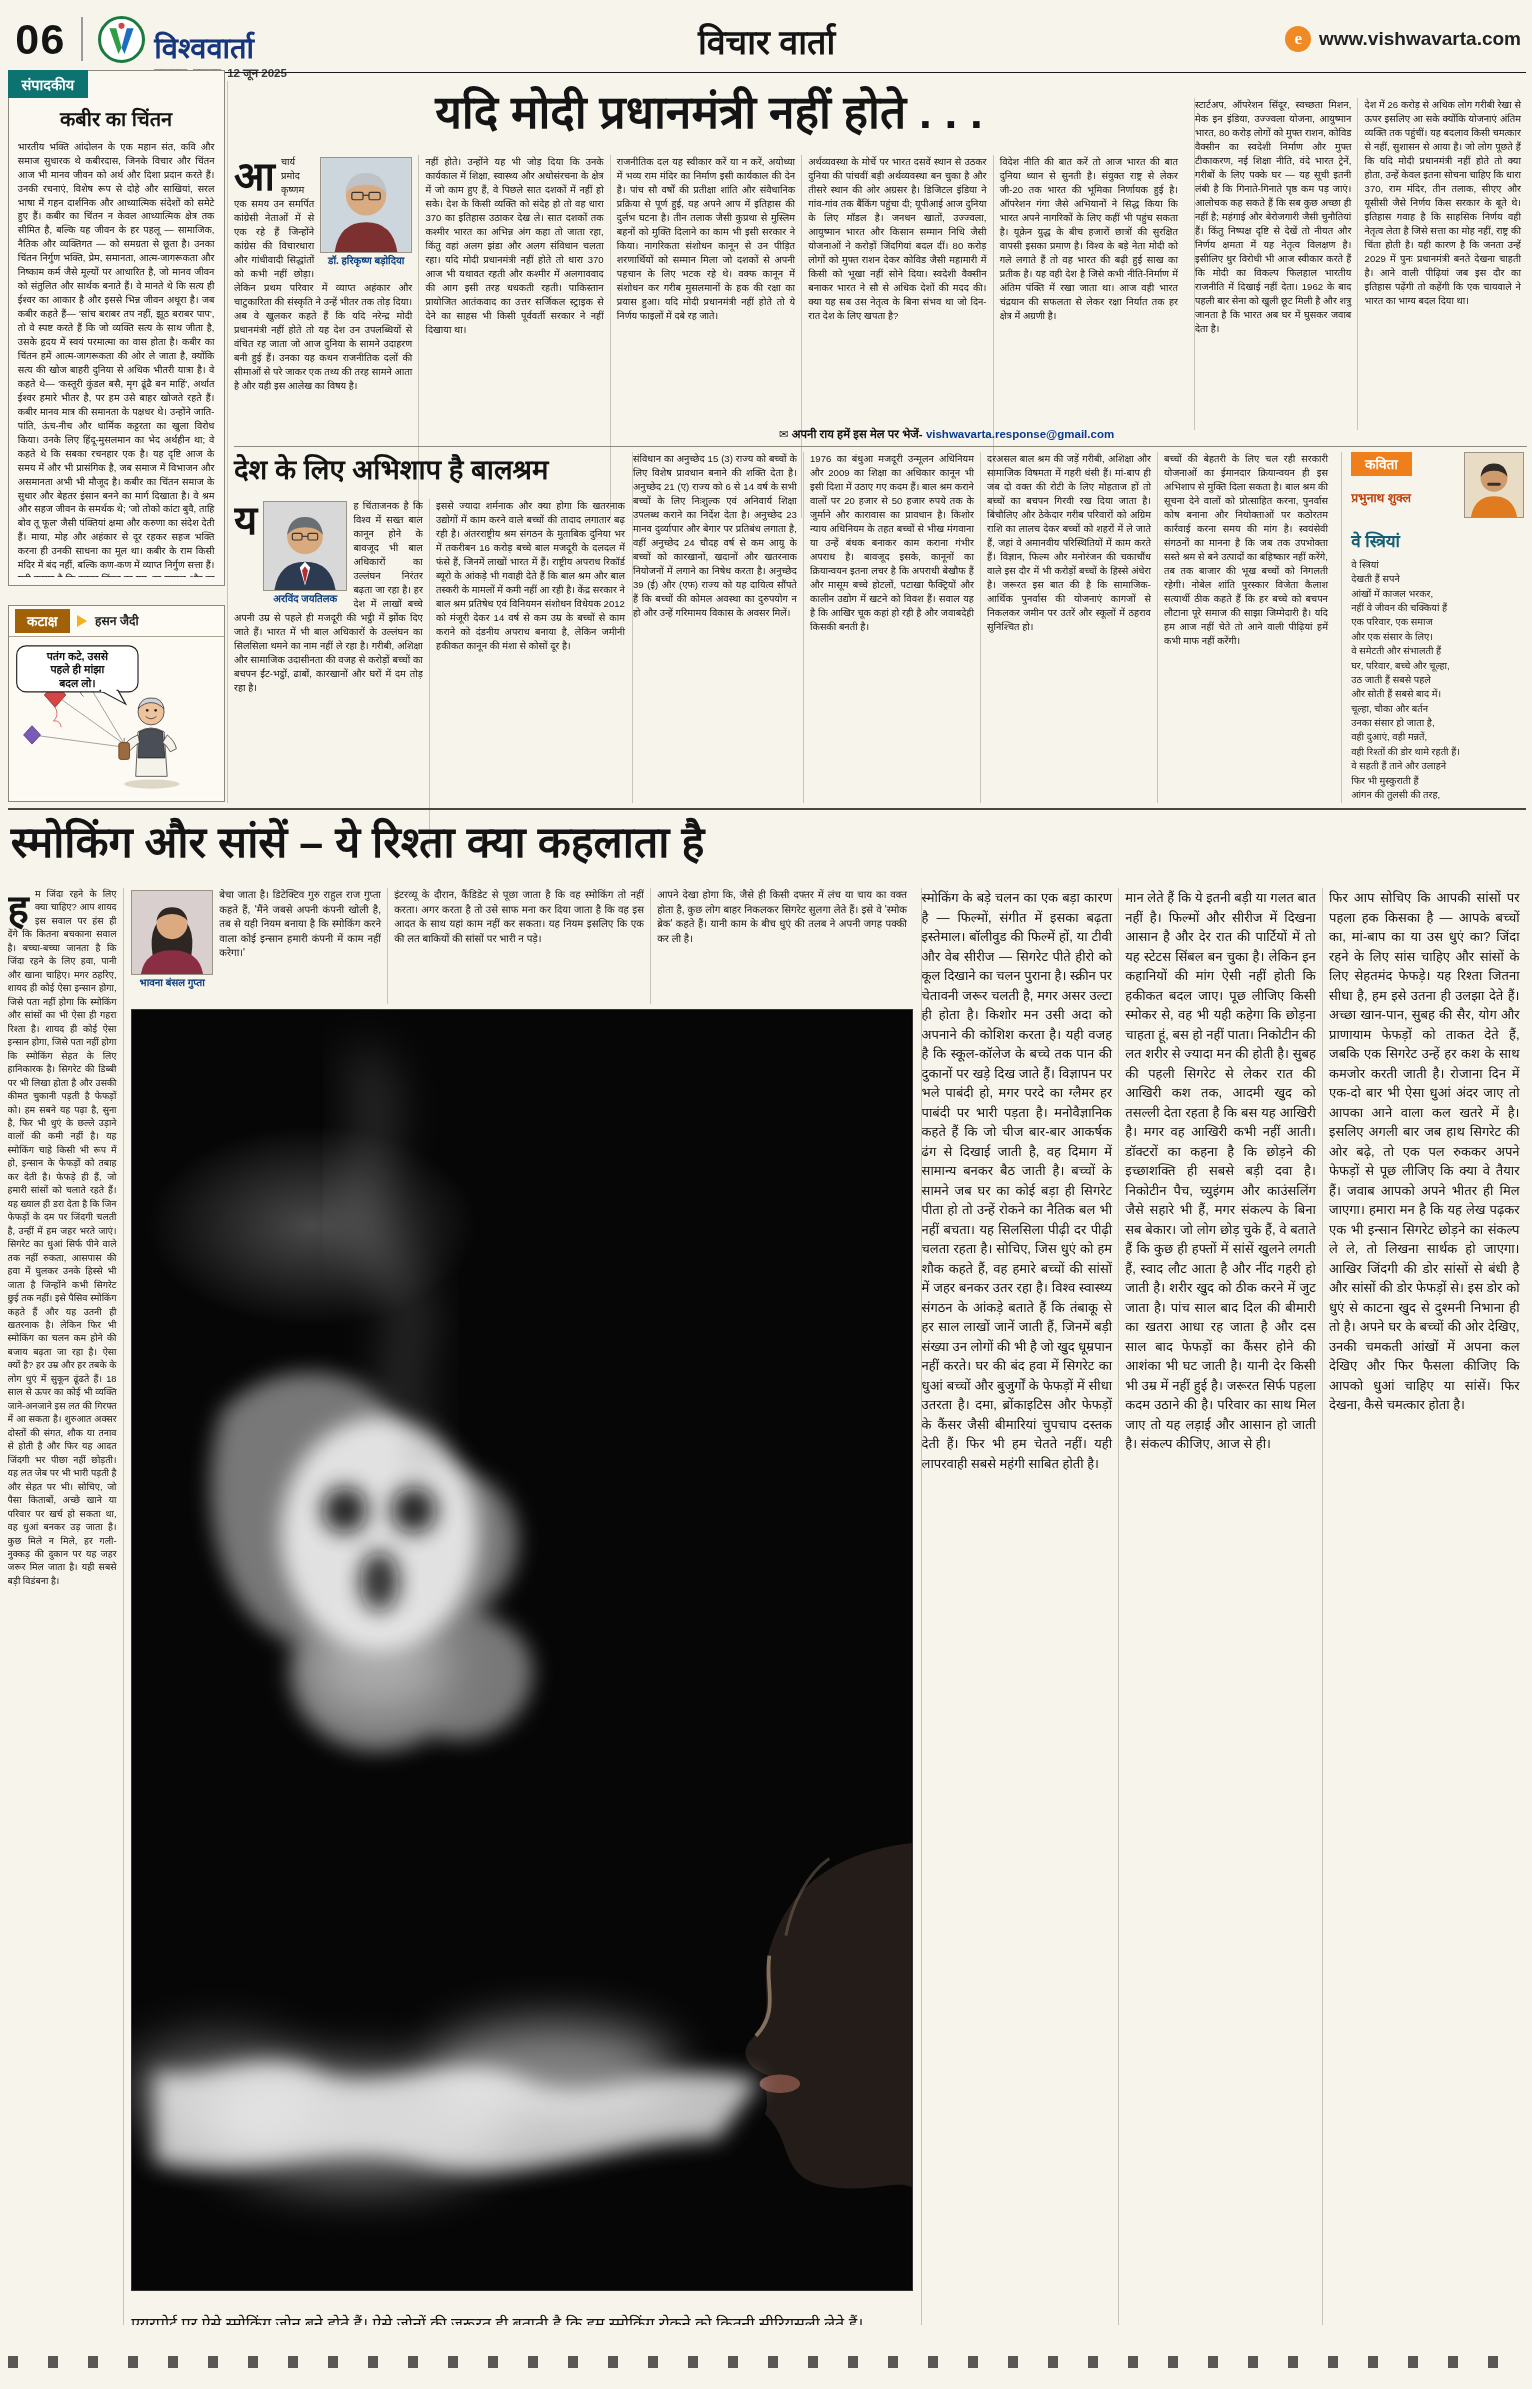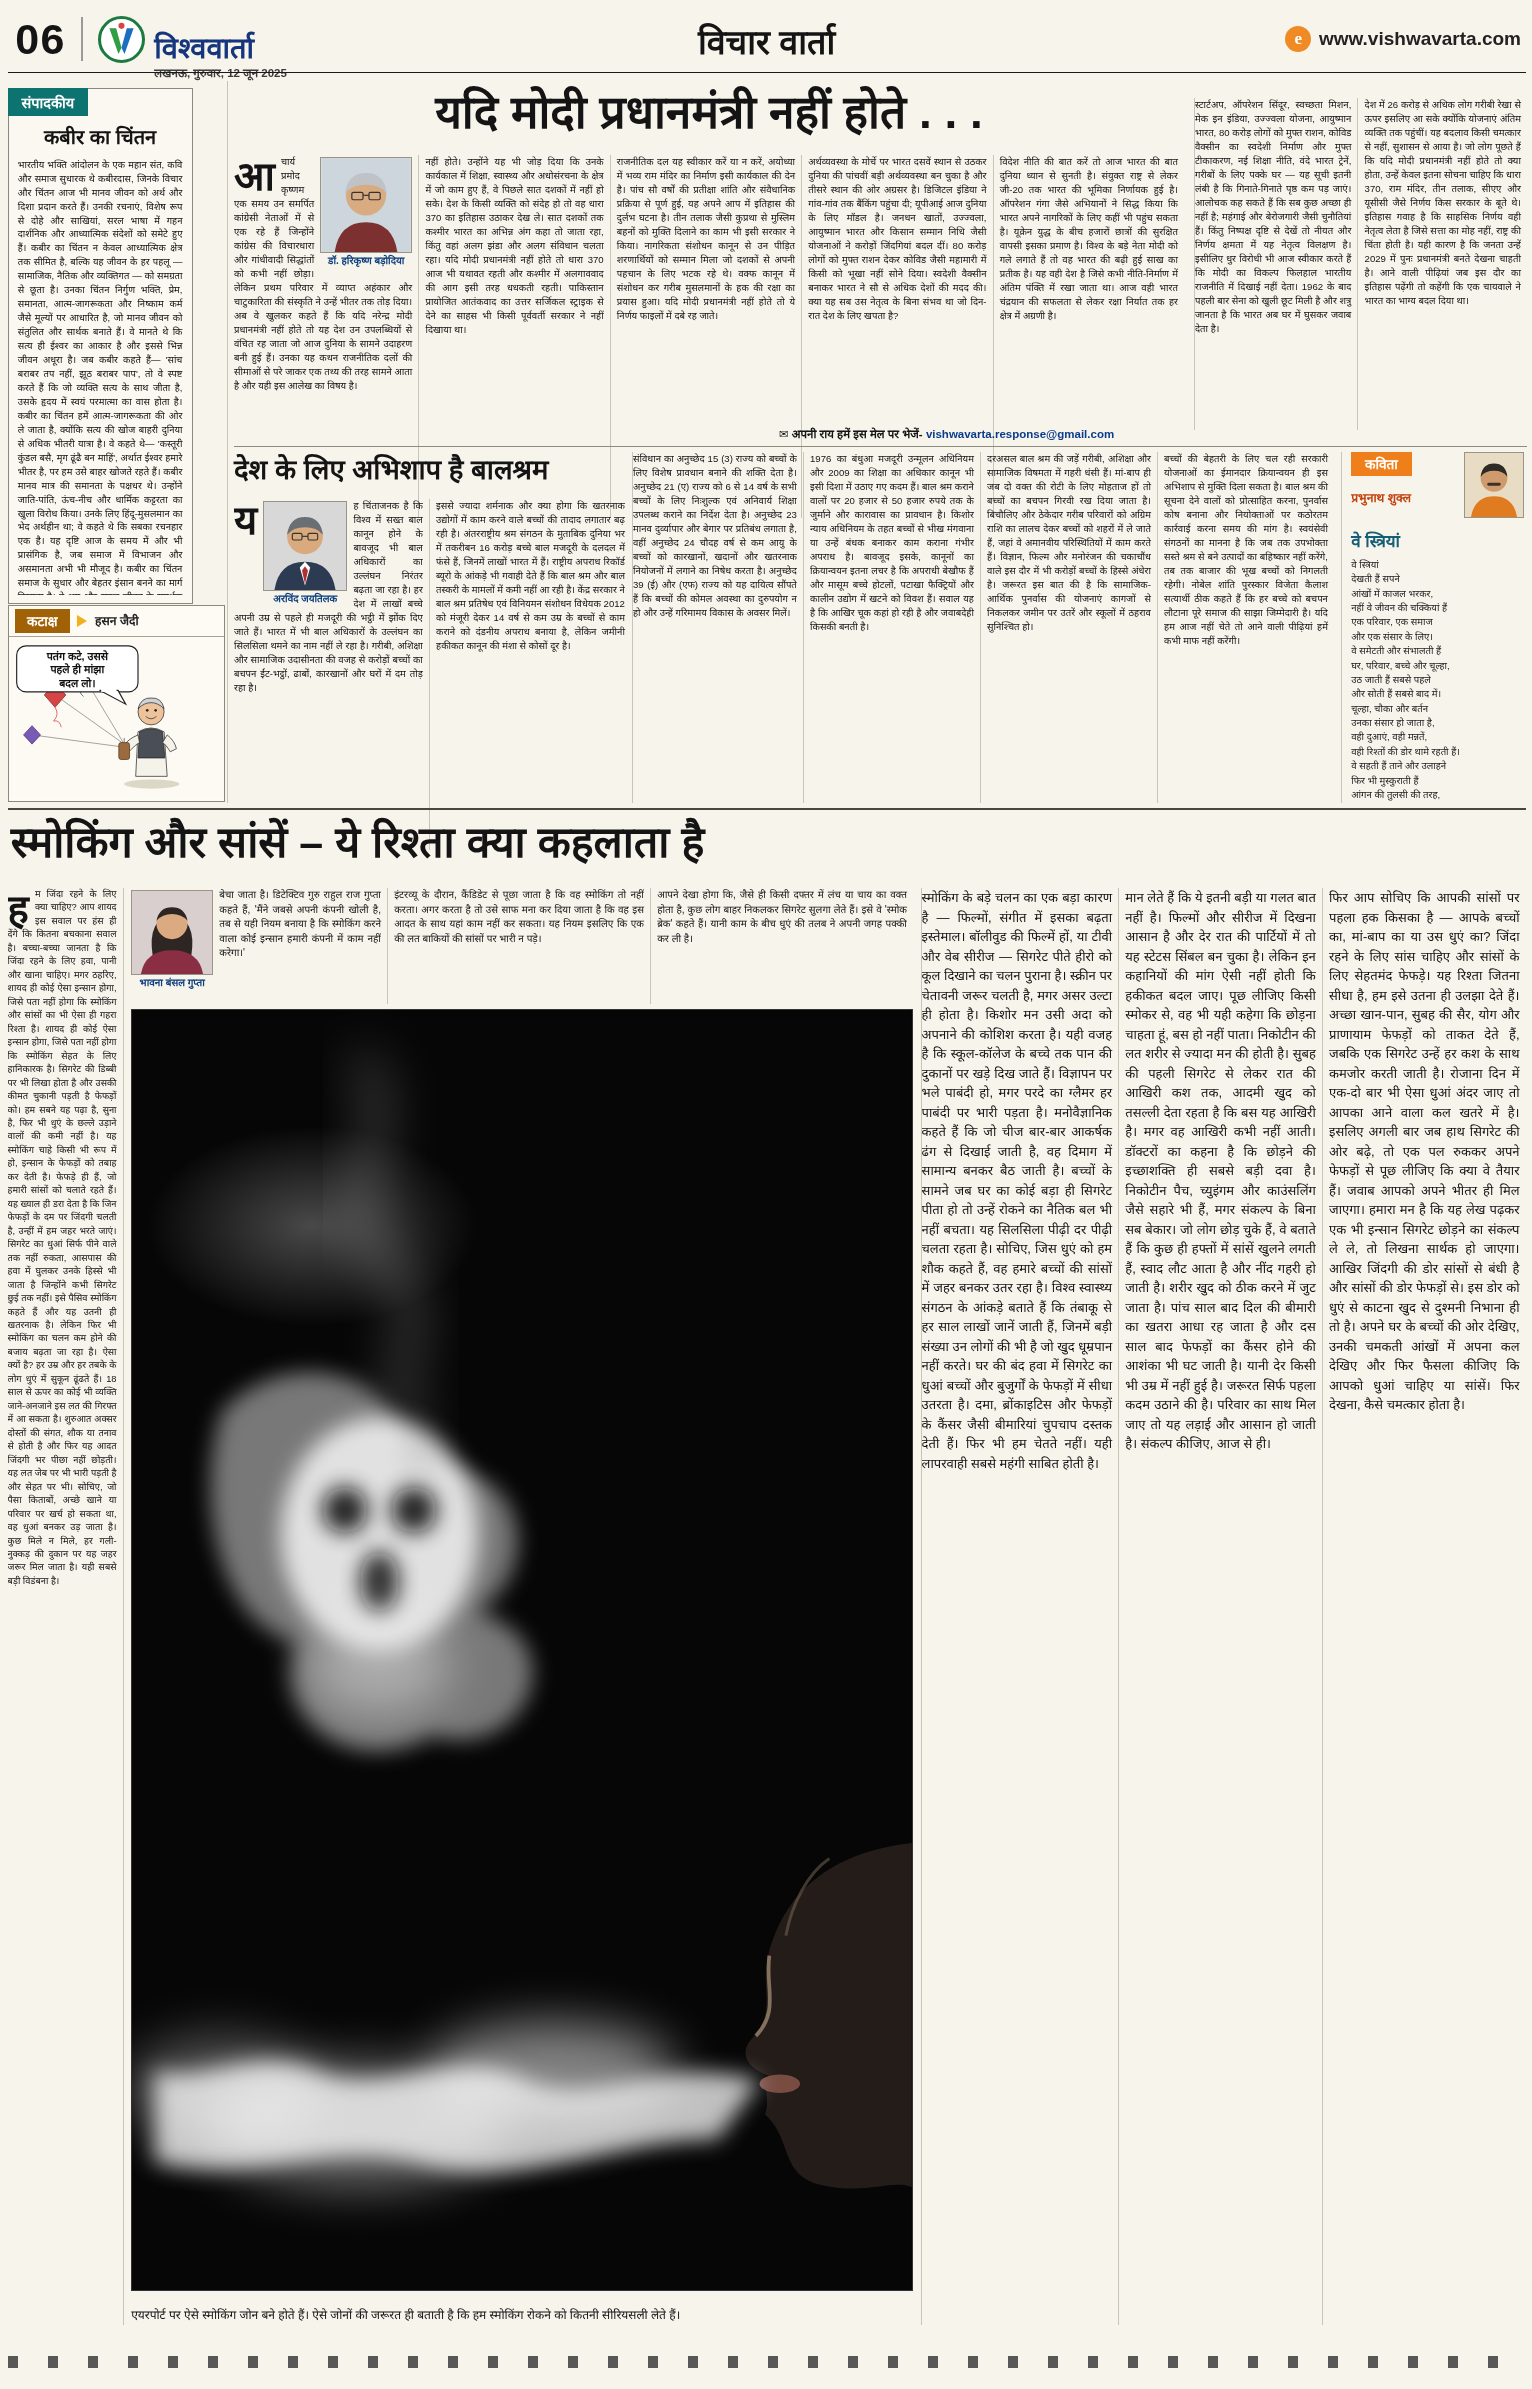--- a/index.html
+++ b/index.html
@@ -25,21 +25,21 @@
   .cols > .col { flex:1 1 0; min-width:0; padding:0 6.1px; border-left:0.8px solid #c9c4b8; overflow:hidden;
                  font-size:9.6px; line-height:1.46; text-align:justify; }
   .cols > .col:first-child { border-left:none; padding-left:0; }
   .coltext { white-space:pre-line; }
   .dropcap { float:left; font-size:40px; line-height:0.9; font-weight:bold; padding:3.1px 6.1px 0 0; }
   .photo-wrap { float:right; width:92px; margin:1.5px 0 4.6px 6.1px; text-align:center; }
   .photo-wrap svg { width:92px; height:96px; border:0.8px solid #9a9386; display:block; }
   .photo-caption { display:block; font-size:10px; font-weight:bold; color:#10407e; line-height:1.25; padding-top:2.3px; }
 
   
-  .editorial { position:absolute; left:7.6px; top:88px; width:185px; height:516px; border:0.8px solid #8d887c; background:#fbf8f1; }
+  .editorial { position:absolute; left:7.6px; top:70px; width:217px; height:516px; border:0.8px solid #8d887c; background:#fbf8f1; }
   .editorial-label { position:absolute; top:-0.8px; left:-0.8px; background:#0d7370; color:#fff; font-size:14.5px; font-weight:bold; padding:3.8px 13.7px; }
   .editorial-title { text-align:center; font-size:20px; font-weight:bold; margin:34px 6.1px 4.6px; }
   .editorial-body { padding:3.1px 9.2px 7.6px; font-size:9.5px; line-height:1.47; text-align:justify; height:440px; overflow:hidden; white-space:pre-line; }
 
   
   .kataksha { position:absolute; left:7.6px; top:605px; width:217px; height:197px; border:0.8px solid #8d887c; background:#fdfbf4; }
   .kataksha-head { display:flex; align-items:center; gap:7.6px; padding:3.1px 6.1px; border-bottom:0.8px solid #a9a396; }
   .kataksha-label { background:#a16207; color:#fff; font-size:13.7px; font-weight:bold; padding:2.3px 12.2px; }
   .kataksha-arrow { width:0; height:0; border-top:6.9px solid transparent; border-bottom:6.9px solid transparent; border-left:10px solid #f2b01e; }
   .kataksha-author { font-size:12.2px; font-weight:bold; color:#222; }
@@ -87,21 +87,21 @@
   .s-body { position:absolute; left:0; right:0; top:76px; bottom:0; display:flex; }
   .s-leftcol { width:116px; flex:0 0 auto; border-right:0.8px solid #c9c4b8; padding-right:6.1px; overflow:hidden;
                font-size:9.3px; line-height:1.45; text-align:justify; }
   .s-center { width:797px; flex:0 0 auto; display:flex; flex-direction:column; padding:0 7.6px; min-width:0; }
   .s-topband { display:flex; height:116px; overflow:hidden; }
   .s-topband .col { font-size:10px; }
   .s-topband .photo-wrap { float:left; width:82px; margin:1.5px 6.1px 1.5px 0; }
   .s-topband .photo-wrap svg { width:82px; height:85px; }
   .s-image { flex:1 1 auto; min-height:0; margin-top:4.6px; background:#000; border:0.8px solid #333; }
   .s-image svg { display:block; width:100%; height:100%; }
-  .s-below { height:34px; font-size:12px; line-height:1.5; padding-top:15px; overflow:hidden; text-align:justify; }
+  .s-below { height:34px; font-size:16px; line-height:1.5; padding-top:21px; overflow:hidden; text-align:justify; }
   .s-right { flex:1 1 auto; min-width:0; }
   .s-right .col { border-left:0.8px solid #c9c4b8 !important; font-size:13px; line-height:1.5; }
 
   
   .marks { position:absolute; left:7.6px; top:2356px; width:1518px; height:11.5px;
            background:repeating-linear-gradient(90deg,#3c3c3c 0 10px, transparent 10px 40px); opacity:.85; }
 </style>
 </head>
 <body>
 

